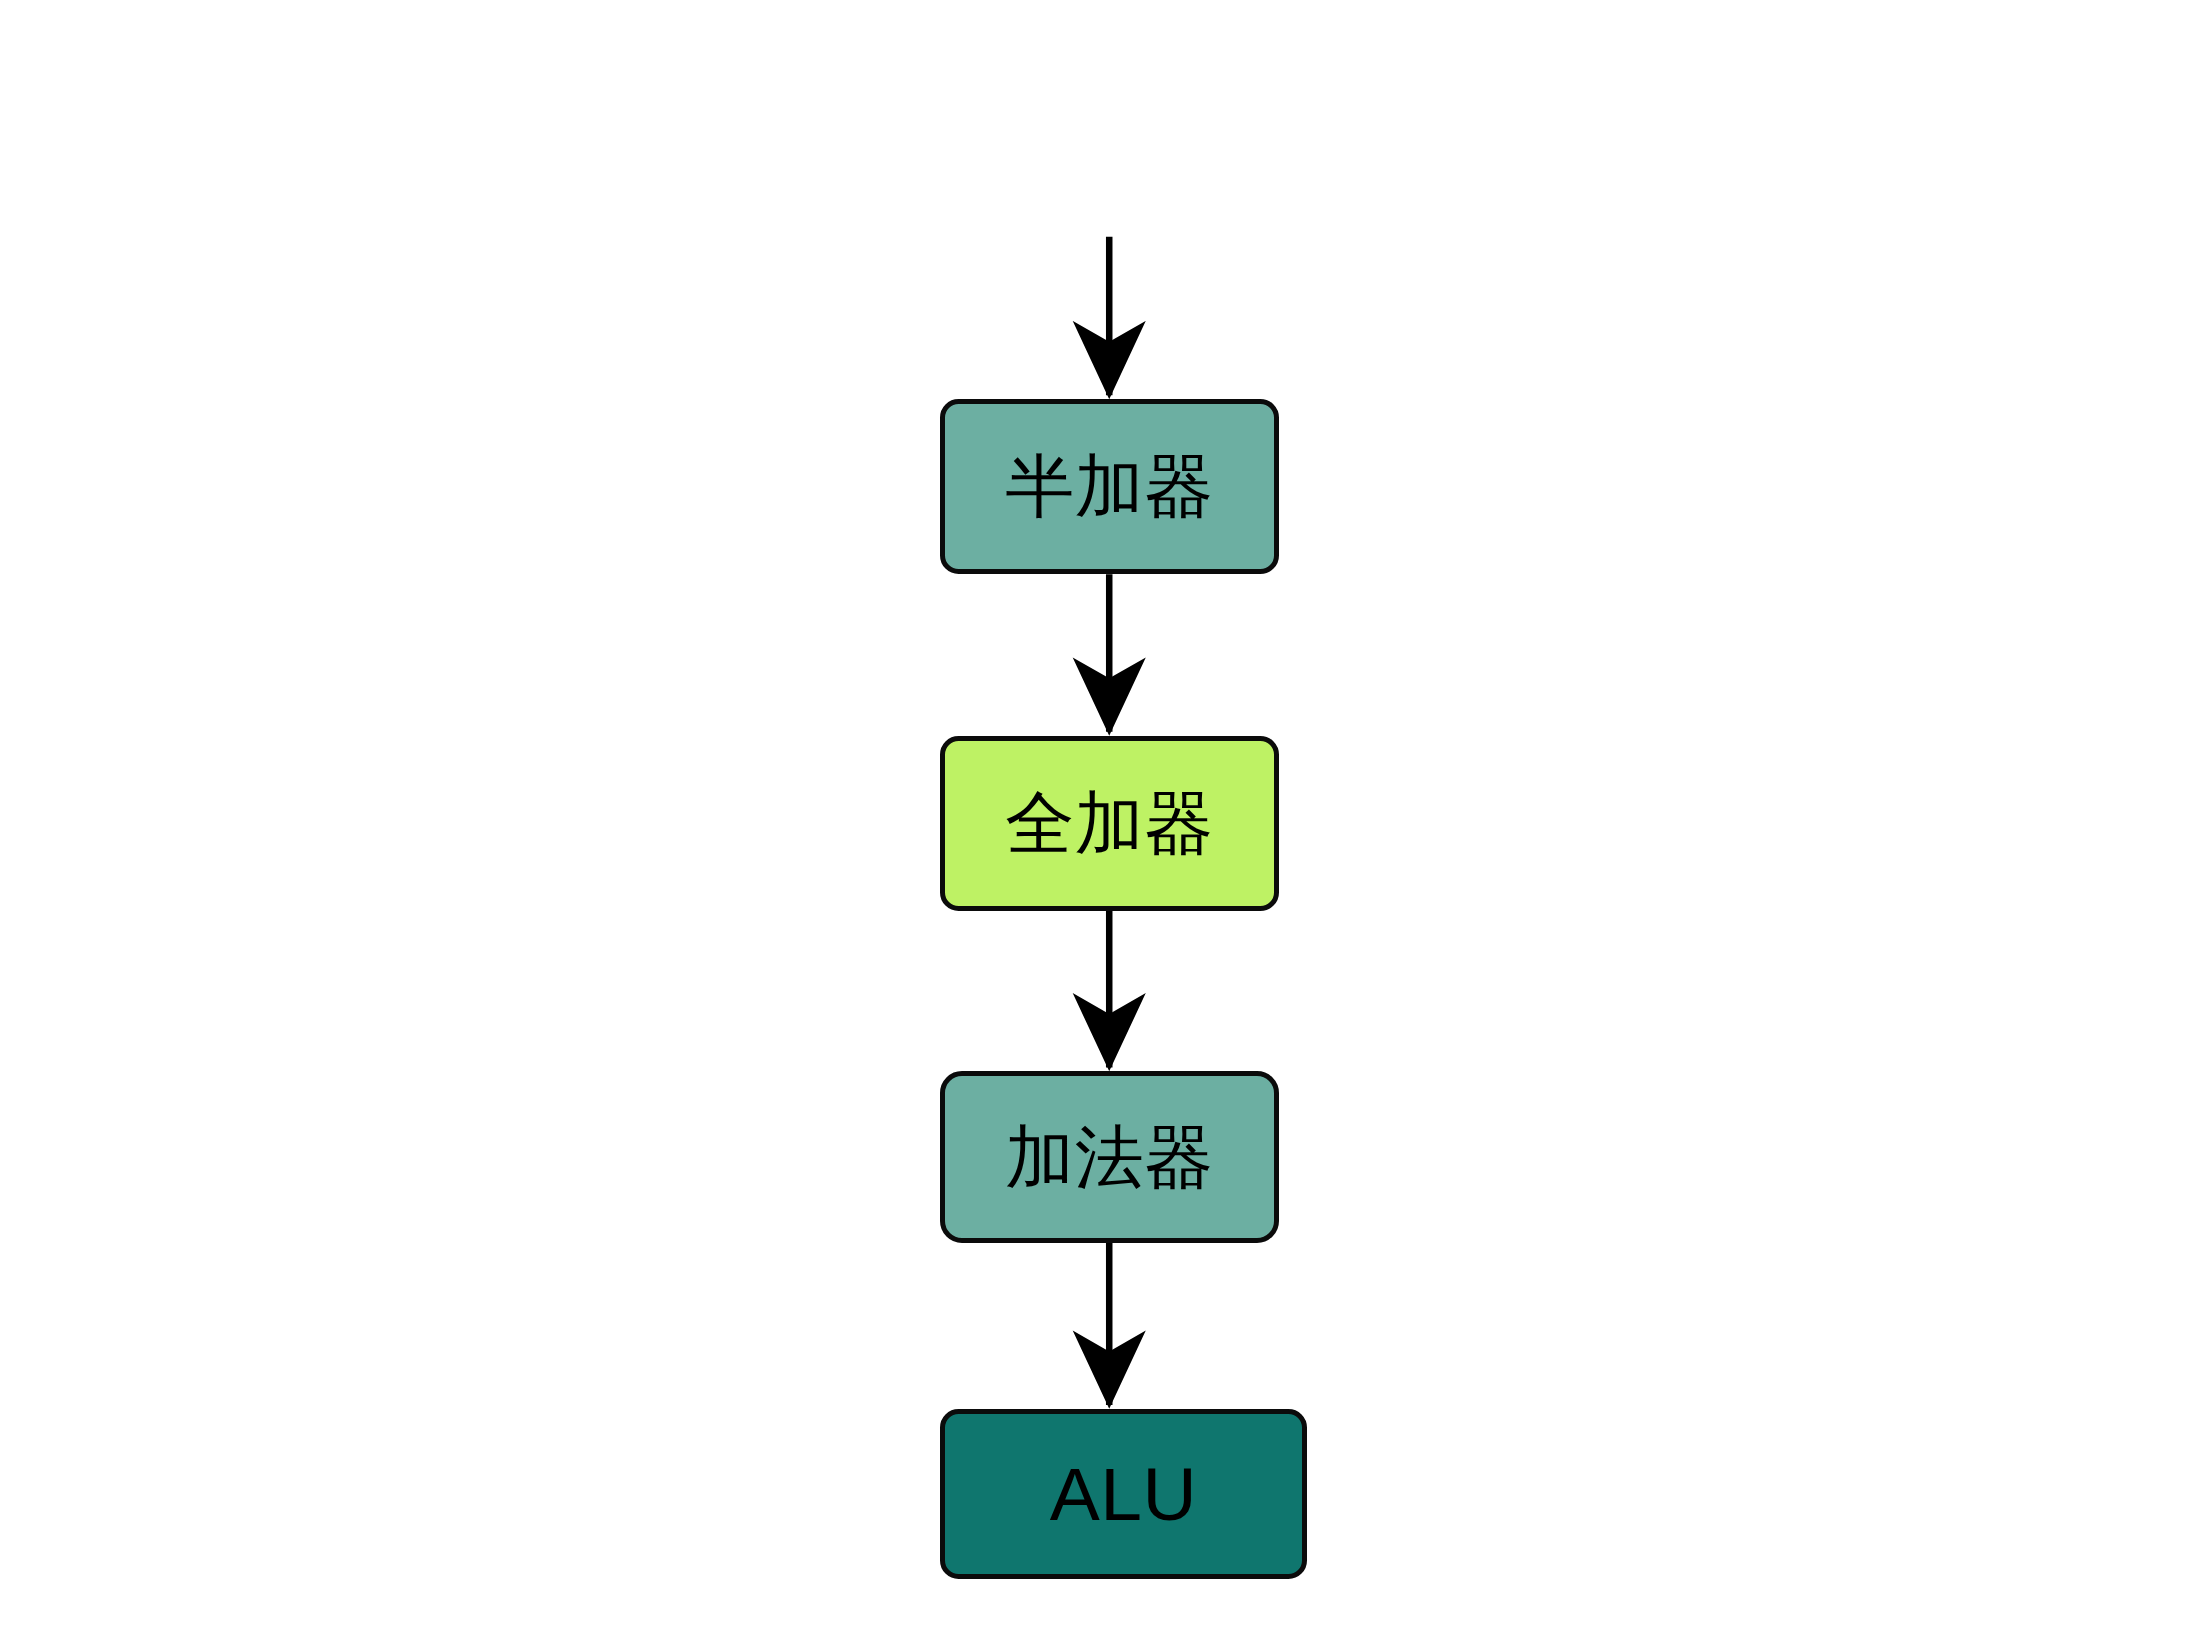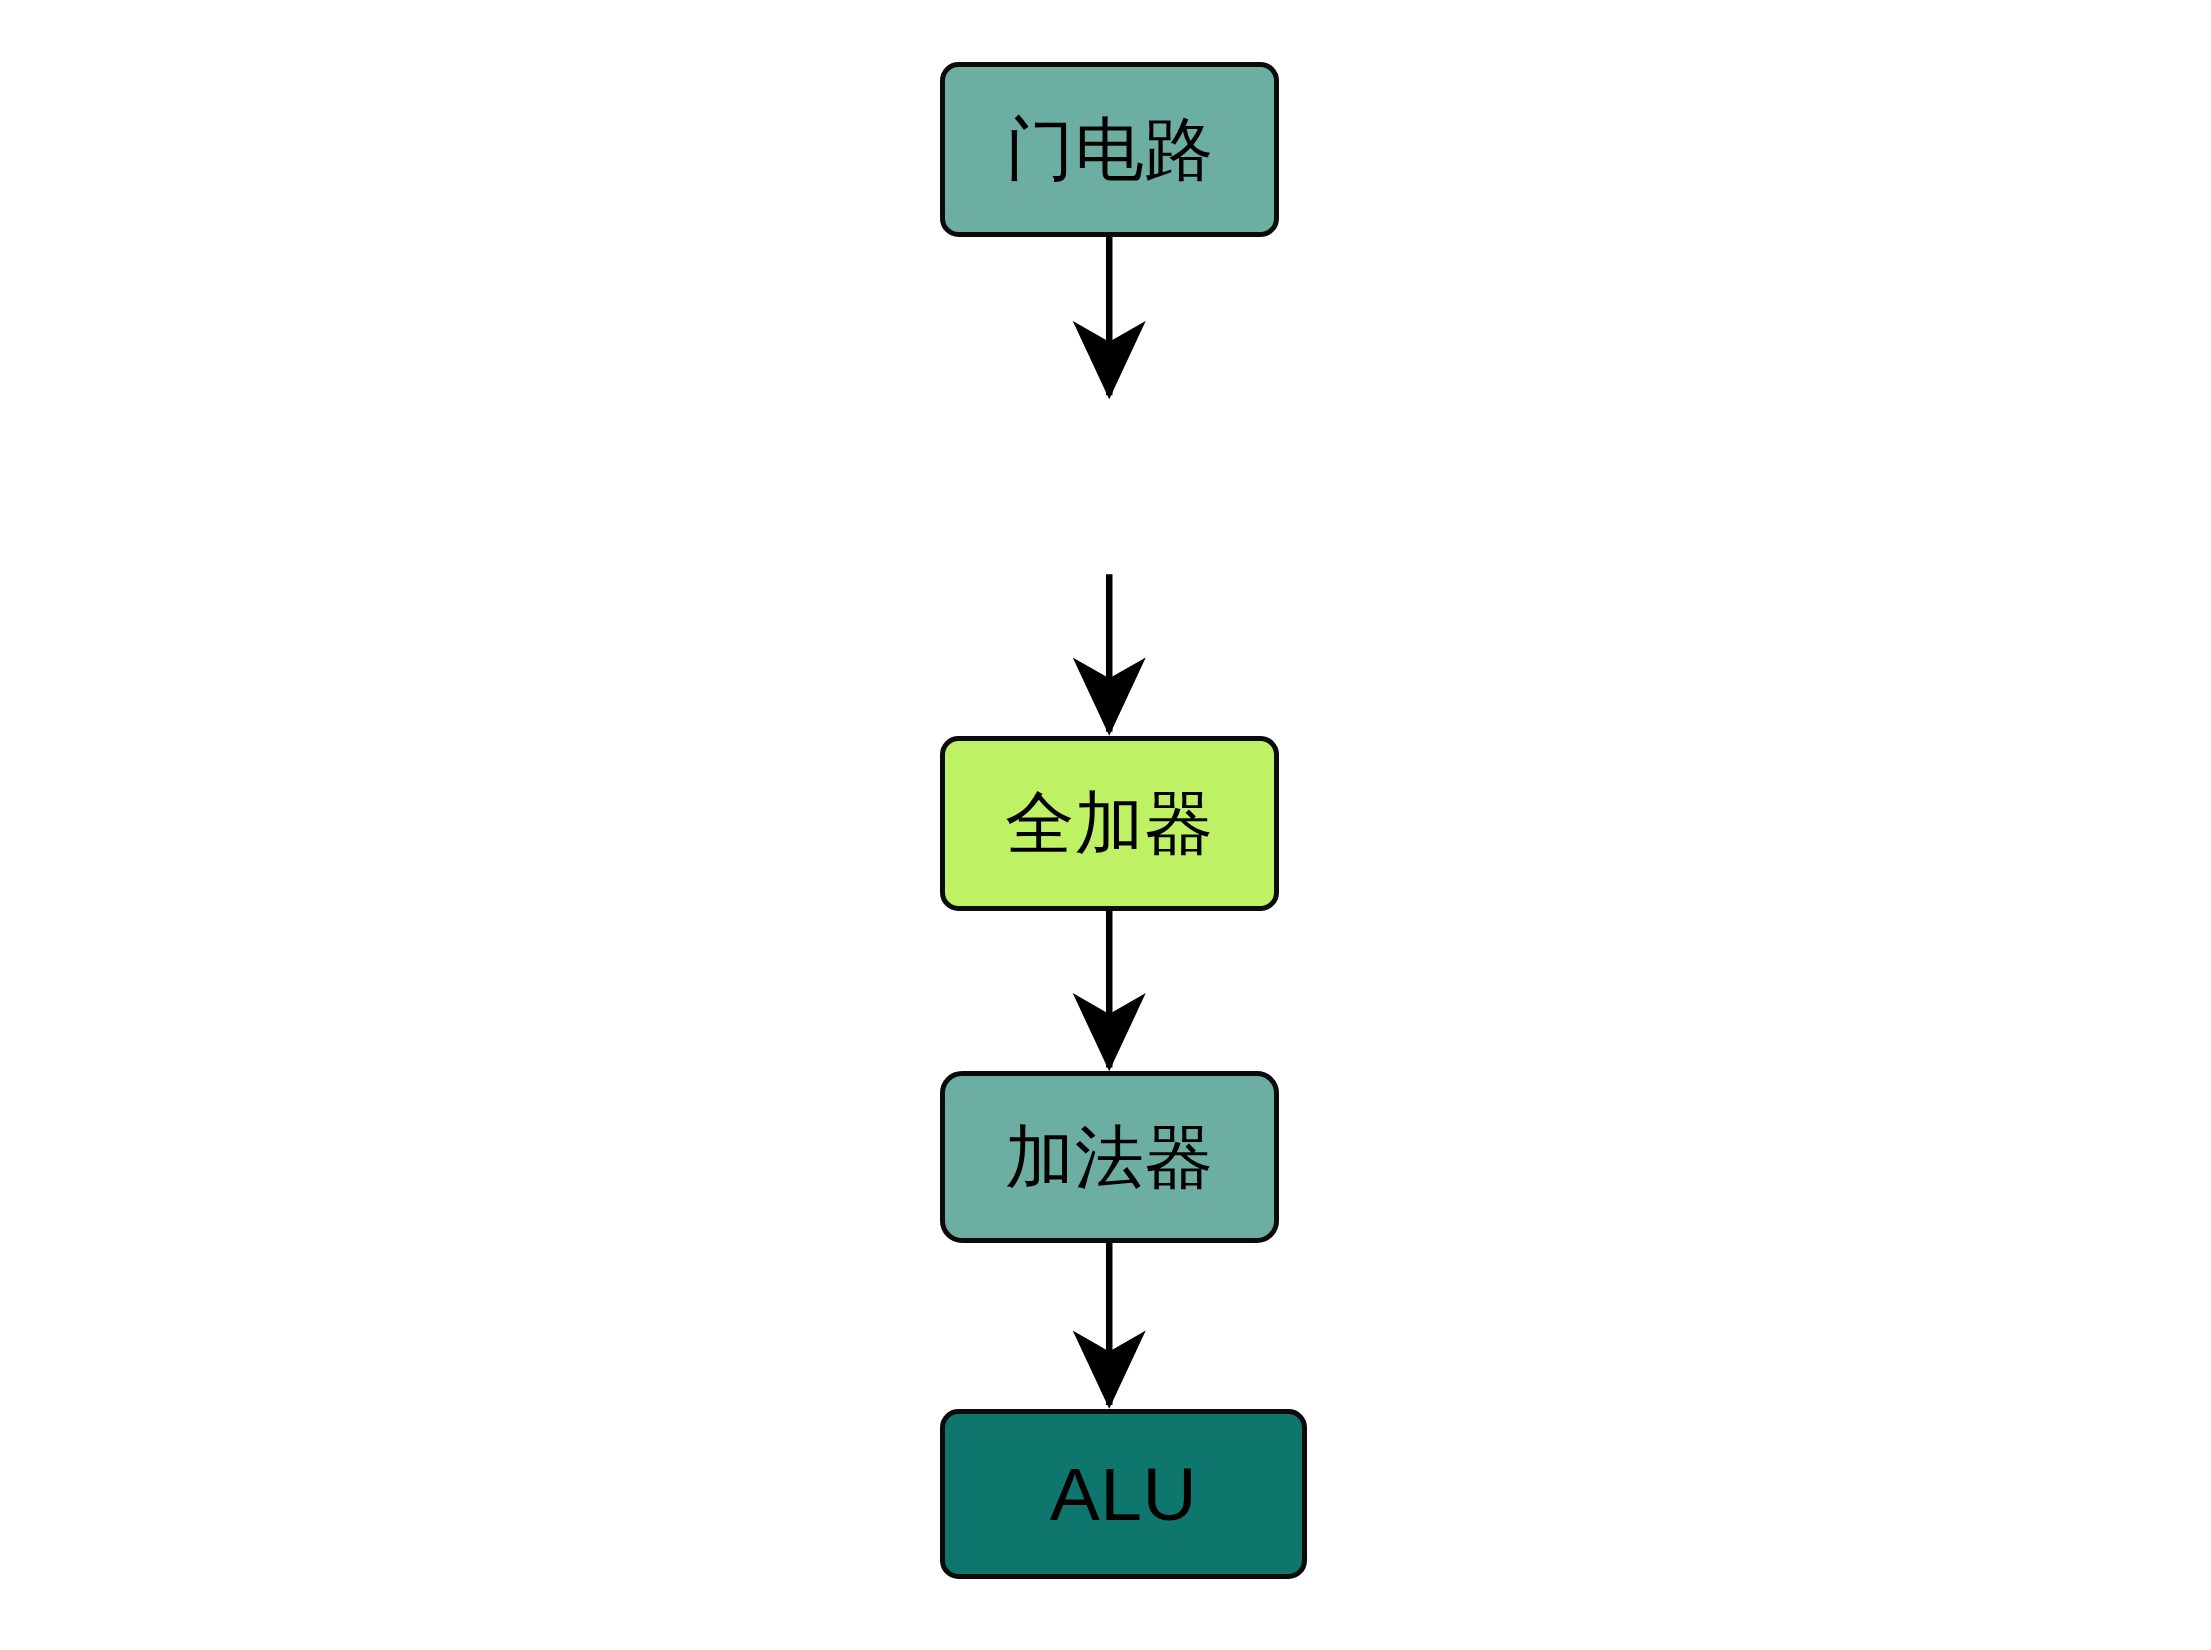--- a/index.html
+++ b/index.html
@@ -76,24 +76,24 @@
       <line id="edge-line-e2" x1="1190" y1="616" x2="1190" y2="785" stroke="#000000" stroke-width="7" marker-end="url(#arrowbarb)"></line>
     </g>
     <g>
       <line id="edge-line-e3" x1="1190" y1="977" x2="1190" y2="1145" stroke="#000000" stroke-width="7" marker-end="url(#arrowbarb)"></line>
     </g>
     <g>
       <line id="edge-line-e4" x1="1190" y1="1333" x2="1190" y2="1507" stroke="#000000" stroke-width="7" marker-end="url(#arrowbarb)"></line>
     </g>
   </svg>
 
-  <div class="flow-node node-cjk" id="node-n1" style="left: 940px; top: 62px; width: 339px; height: 175px; background: rgb(108, 175, 162); border-color: rgb(11, 11, 11); color: rgb(0, 0, 0);">
-    <span class="node-label">门电路</span>
+
+  <div class="flow-node node-cjk" id="node-n2" style="left: 940px; top: 399px; width: 339px; height: 175px; background: rgb(108, 175, 162); border-color: rgb(11, 11, 11); color: rgb(0, 0, 0);">
+    <span class="node-label">半加器</span>
   </div>
-
 
   <div class="flow-node node-cjk" id="node-n3" style="left: 940px; top: 736px; width: 339px; height: 175px; background: #bef264; border-color: rgb(11, 11, 11); color: rgb(0, 0, 0);">
     <span class="node-label">全加器</span>
   </div>
 
   <div class="flow-node node-cjk" id="node-n4" style="left: 940px; top: 1071px; width: 339px; height: 172px; background: rgb(108, 175, 162); border-color: rgb(11, 11, 11); color: rgb(0, 0, 0); border-radius: 22px;">
     <span class="node-label">加法器</span>
   </div>
 
   <div class="flow-node node-latin" id="node-n5" style="left: 940px; top: 1409px; width: 367px; height: 170px; background: #0f766e; border-color: rgb(11, 11, 11); color: rgb(0, 0, 0);">

